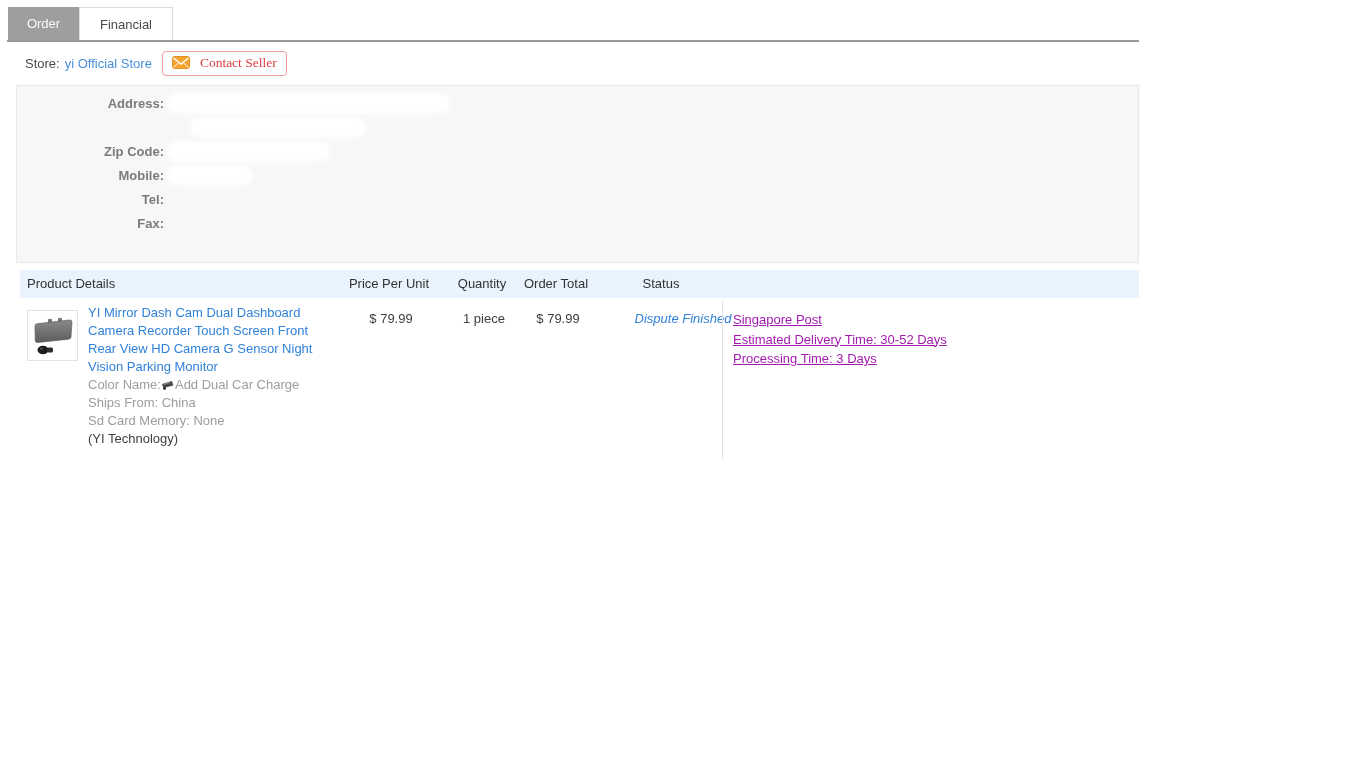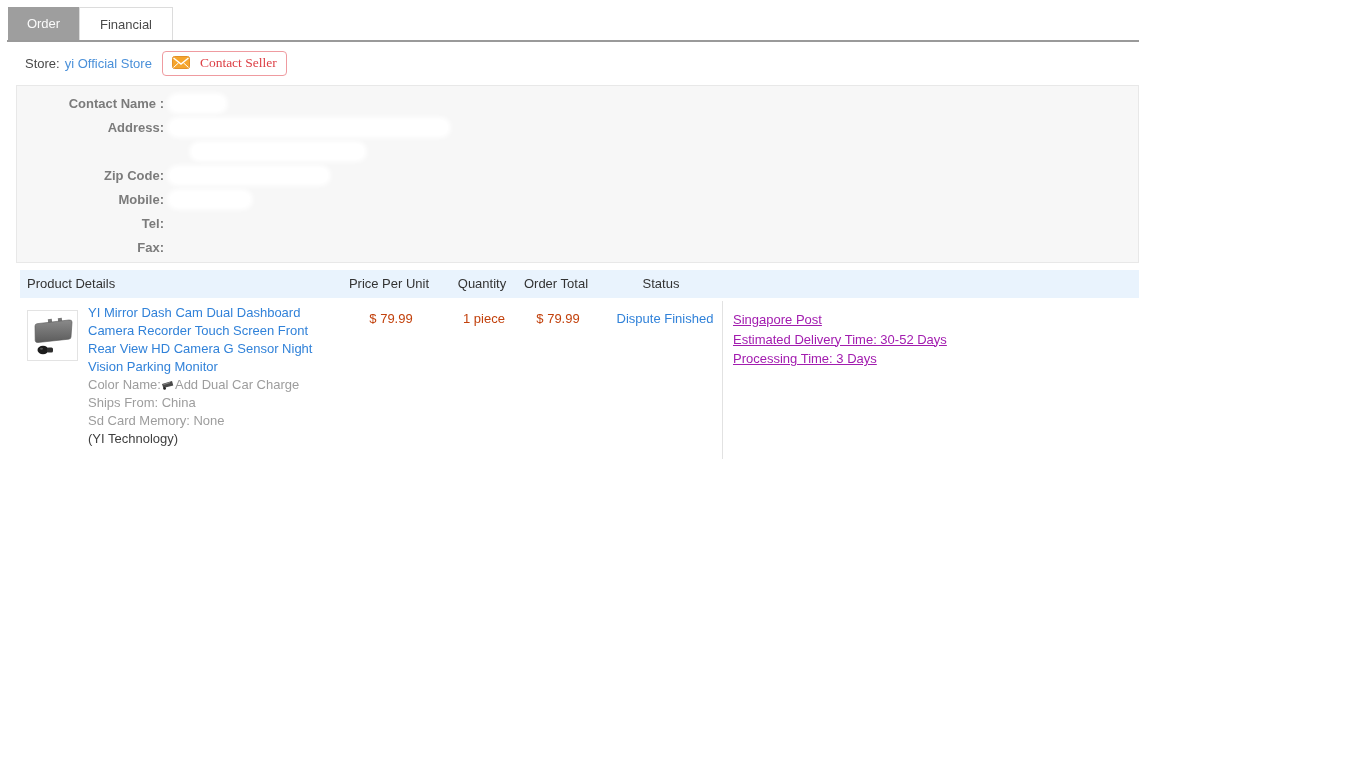--- a/index.html
+++ b/index.html
@@ -43,25 +43,25 @@
   .th-total{left:481px;width:110px;text-align:center;}
   .th-status{left:566px;width:150px;text-align:center;}
 
   .trow{position:relative;height:164px;}
   .thumb{position:absolute;left:7px;top:12px;width:49px;height:49px;background:#fff;
          border:1px solid #e3e3e3;display:flex;align-items:center;justify-content:center;cursor:pointer;}
   .pcell{position:absolute;left:68px;top:6px;width:226px;}
   .ptitle{color:#3182d9;line-height:18px;text-decoration:none;display:block;cursor:pointer;}
   .attr{color:#9d9d9d;line-height:18px;display:flex;align-items:center;gap:0;}
   .brand{color:#3f3f3f;line-height:18px;}
-  .cell{position:absolute;top:13px;line-height:15px;text-align:center;color:#c2410c;}
+  .cell{position:absolute;top:13px;line-height:15px;text-align:center;color:#404040;}
   .cell-price{left:311px;width:120px;}
   .cell-qty{left:414px;width:100px;}
   .cell-total{left:483px;width:110px;}
-  .cell-status{left:570px;width:150px;color:#3182d9;cursor:pointer;}
+  .cell-status{left:588px;width:150px;color:#3182d9;cursor:pointer;font-style:italic;}
   .vsep{position:absolute;left:702px;top:3px;height:158px;width:1px;background:#e2e2e2;}
   .shipcell{position:absolute;left:713px;top:12px;width:400px;color:#a21caf;text-decoration:underline;}
   .shipcell div{line-height:19.5px;}
 </style>
 </head>
 <body>
 
 <div class="page">
 
   <div class="tab tab-order">Order</div>
@@ -77,26 +77,20 @@
           <rect x="0.5" y="0.5" width="17" height="12" rx="2" fill="#f5a52d" stroke="#e2912a"></rect>
           <path d="M1.5 2 L9 8 L16.5 2" stroke="#ffffff" stroke-width="1.4" fill="none"></path>
           <path d="M1.5 11.5 L6.6 6.8 M16.5 11.5 L11.4 6.8" stroke="#ffffff" stroke-width="1" fill="none"></path>
         </svg>
       </span>
       <span class="contact-btn-label">Contact Seller</span>
     </span>
   </div>
 
   <div class="contact-box">
-    <div class="crow">
-      <span class="clabel">Contact Name :</span>
-      <span class="cvalue">
-          <span class="blob blob-0"></span>
-        </span>
-    </div>
     <div class="crow">
       <span class="clabel">Address:</span>
       <span class="cvalue">
           <span class="blob blob-1"></span>
         </span>
     </div>
     <div class="crow">
       <span class="clabel"></span>
       <span class="cvalue">
           <span class="blob blob-2"></span>

